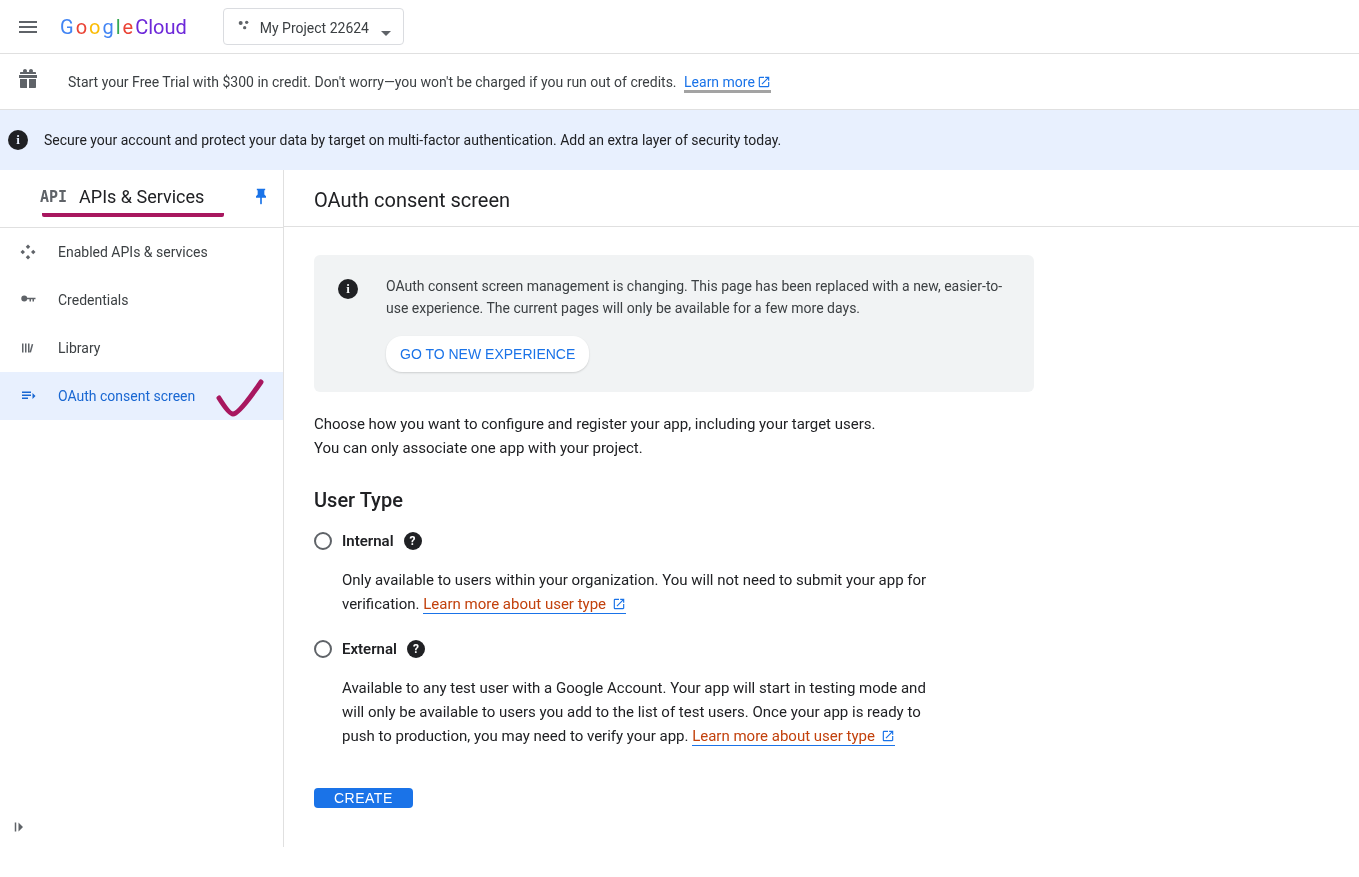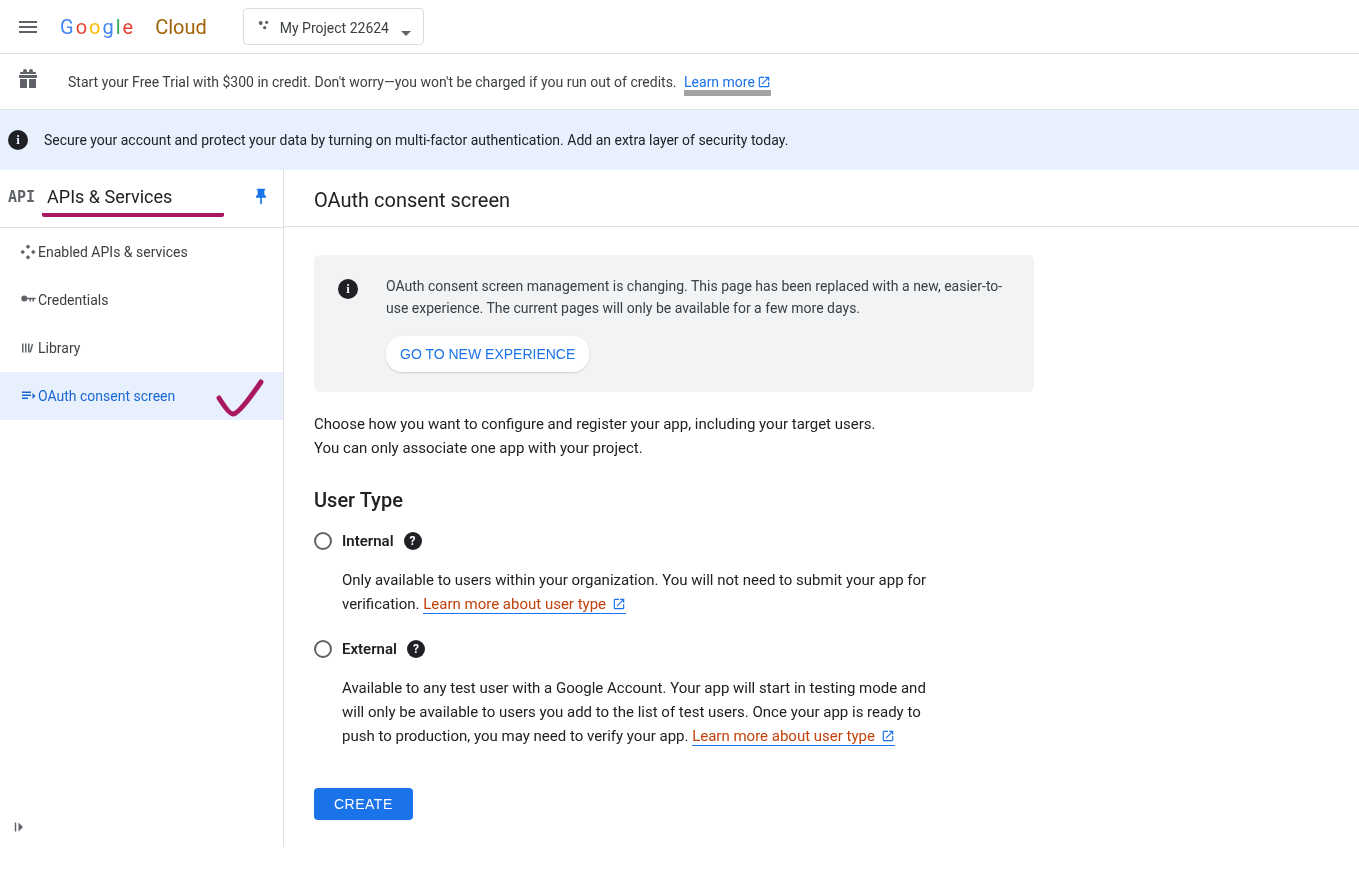--- a/index.html
+++ b/index.html
@@ -27,21 +27,21 @@
   display: flex; align-items: center; font-size: 20px; gap: 2px;
   font-weight: 400; cursor: pointer;
   margin-right: 24px;
 }
 .logo .g1 { color: #4285F4; }
 .logo .g2 { color: #EA4335; }
 .logo .g3 { color: #FBBC05; }
 .logo .g4 { color: #4285F4; }
 .logo .g5 { color: #34A853; }
 .logo .g6 { color: #EA4335; }
-.logo .cloud { color: #a16207; margin-left: 20px; }
+.logo .cloud { color: #6d28d9; margin-left: 0; }
 .project-select {
   display: flex; align-items: flex-end; gap: 8px;
   border: 1px solid #dadce0; border-radius: 4px;
   padding: 8px 12px; cursor: pointer;
   font-size: 14px; color: #3c4043;
 }
 .dropdown-caret { width:0;height:0;border-left:5px solid transparent;border-right:5px solid transparent;border-top:5px solid #5f6368; margin-left: 4px;}
 .searchbar {
   flex: 1;
   display: flex; align-items: center;
@@ -60,21 +60,21 @@
   border-left: 1px solid #e0e0e0;
   cursor: pointer;
 }
 .search-btn svg { fill: #1a73e8; }
 .trial-banner {
   display: flex; align-items: center; gap: 20px;
   padding: 14px 8px; border-bottom: 1px solid #e0e0e0;
   font-size: 14px; color: #3c4043;
 }
 .trial-banner .gift-icon { width: 24px; margin: 0 8px; }
-.trial-banner a { color: #1a73e8; text-decoration: none; border-bottom: 6px solid #a3a3a3; margin-left: 4px; }
+.trial-banner a { color: #1a73e8; text-decoration: none; border-bottom: 3px solid #a3a3a3; margin-left: 4px; }
 .open-icon { width: 14px; height: 14px; fill: #1a73e8; vertical-align: -2px; margin-left: 2px;}
 .mfa-banner {
   background: #e8f0fe;
   display: flex; align-items: center; gap: 16px;
   padding: 20px 8px;
 }
 .mfa-banner .info-icon {
   width: 20px; height: 20px; background: #202124; border-radius: 50%;
   color: #e8f0fe; display: flex; align-items: center; justify-content: center;
   font-size: 13px; font-weight: bold; font-family: serif;
@@ -82,32 +82,32 @@
 .layout { display: flex; height: calc(100vh - 200px); }
 .sidebar {
   width: 284px; border-right: 1px solid #e0e0e0;
   display: flex; flex-direction: column;
   position: relative;
 }
 .sidebar-header {
   display: flex; align-items: center; padding: 16px 12px 8px 8px;
   gap: 12px; position: relative;
 }
-.api-badge { font-family: monospace; font-weight: bold; color: #5f6368; font-size: 15px; }
+.api-badge { font-family: monospace; font-weight: bold; color: #5f6368; font-size: 15px; margin-left: 32px; }
 .sidebar-title { font-size: 18px; color: #202124; }
 .pin-icon { margin-left: auto; width: 20px; height: 20px; fill: #1a73e8; cursor: pointer; }
 .underline-mark {
   position: absolute; bottom: -2px; left: 42px;
   width: 182px; height: 6px;
   border-bottom: 4px solid #a8175f;
   border-radius: 2px;
 }
 .sidebar hr { border: none; border-top: 1px solid #e0e0e0; margin: 12px 0 0 0;}
 .side-item {
-  display: flex; align-items: center; 
+  display: flex; align-items: center; gap: 20px;
   padding: 14px 18px; cursor: pointer; font-size: 14px;
   color: #3c4043; position: relative;
 }
 .side-item.active { background: #e8f0fe; color: #1967d2; }
 .side-item-icon { width: 20px; height: 20px; fill: #5f6368; display:flex; align-items:center; justify-content:center;}
 .side-item.active .side-item-icon { fill: #1967d2; }
 .check-mark {
   position: absolute; right: 18px; top: 6px;
 }
 .collapse-btn {
@@ -150,21 +150,21 @@
 .help-circle {
   width: 18px; height: 18px; background: #202124; border-radius: 50%;
   color: #fff; display: flex; align-items: center; justify-content: center;
   font-size: 12px; font-weight: bold; cursor: pointer;
 }
 .radio-desc { padding: 14px 30px 20px 58px; font-size: 15px; line-height: 1.6; max-width: 680px; color: #202124;}
 .radio-desc a { color: #c2410c; text-decoration: none; border-bottom: 1px solid #1a73e8; }
 .create-btn {
   margin: 20px 30px 30px 30px;
   background: #1a73e8; color: #fff; border: none;
-  border-radius: 4px; padding: 8px 20px;
+  border-radius: 4px; padding: 2px 20px;
   font-size: 14px; font-weight: 500; cursor: pointer;
   letter-spacing: 0.5px;
 }
 </style>
 </head>
 <body>
 
 <div class="topbar">
   <div class="menu-icon">
     <svg viewBox="0 0 24 24">
@@ -202,21 +202,21 @@
   <span>
     <span>Start your Free Trial with $300 in credit. Don't worry—you won't be charged if you run out of credits.</span>
     <a href="#"><span>Learn more</span><svg class="open-icon" viewBox="0 0 24 24">
           <path d="M19 19H5V5h7V3H5a2 2 0 00-2 2v14a2 2 0 002 2h14c1.1 0 2-.9 2-2v-7h-2v7zM14 3v2h3.59l-9.83 9.83 1.41 1.41L19 6.41V10h2V3h-7z"></path>
         </svg></a>
   </span>
 </div>
 
 <div class="mfa-banner">
   <div class="info-icon">i</div>
-  <span>Secure your account and protect your data by turning on multi-factor authentication. Add an extra layer of security today.</span>
+  <span>Secure your account and protect your data by target on multi-factor authentication. Add an extra layer of security today.</span>
 </div>
 
 <div class="layout">
   <div class="sidebar">
     <div class="sidebar-header">
       <span class="api-badge">API</span>
       <span class="sidebar-title">APIs &amp; Services</span>
       <svg class="pin-icon" viewBox="0 0 24 24">
           <path d="M16 4v5l2 2v2h-5v7l-1 1-1-1v-7H6v-2l2-2V4H7V2h10v2h-1z"></path>
         </svg>

